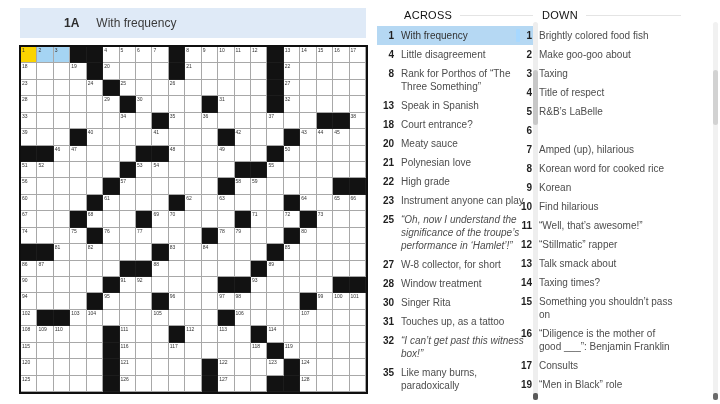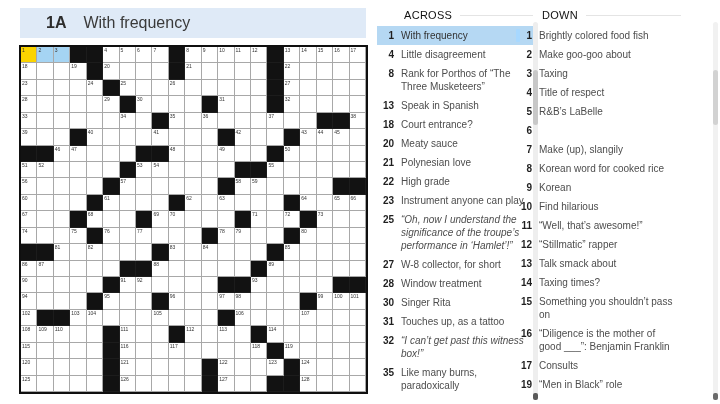--- a/index.html
+++ b/index.html
@@ -6,22 +6,22 @@
     --sel:#fbd400; --hl:#a5d4f3; --clue-hl:#b5d8f3; --bar-bg:#dfeaf7;
     --marker:#a7d8ff; --blk:#121212;
   }
   *{margin:0;padding:0;box-sizing:border-box;}
   html,body{background:#fff;}
   .app{position:relative;width:720px;height:404px;background:#fff;overflow:hidden;
        font-family:"Liberation Sans",sans-serif;}
 
   
   .clue-bar{position:absolute;left:20px;top:8px;width:346px;height:30px;
-    background:var(--bar-bg);display:flex;align-items:center;padding-left:26px;
-    font-size:16px;color:#3a3a3a;}
+    background:var(--bar-bg);display:flex;align-items:center;padding-left:44px;
+    font-size:12px;color:#3a3a3a;}
   .clue-bar .cnum{font-weight:bold;margin-right:17px;color:#2d2d2d;}
 
   
   .grid{position:absolute;left:19px;top:45px;width:349px;height:349px;
     border:2px solid #0f0f0f;background:#fff;display:grid;
     grid-template-columns:repeat(21,1fr);grid-template-rows:repeat(21,1fr);}
   .cell{position:relative;background:#fff;border-right:1px solid #a8a8a8;border-bottom:1px solid #a8a8a8;}
   .cell.black{background:var(--blk);border-color:#1c1c1c;}
   .cell.sel{background:var(--sel);}
   .cell.hl{background:var(--hl);}
@@ -770,21 +770,21 @@
         <div class="clue active">
           <span class="num">1</span>
           <span class="txt">With frequency</span>
         </div>
         <div class="clue">
           <span class="num">4</span>
           <span class="txt">Little disagreement</span>
         </div>
         <div class="clue">
           <span class="num">8</span>
-          <span class="txt">Rank for Porthos of “The Three Musketeers”</span>
+          <span class="txt">Rank for Porthos of “The Three Something”</span>
         </div>
         <div class="clue">
           <span class="num">13</span>
           <span class="txt">Speak in Spanish</span>
         </div>
         <div class="clue">
           <span class="num">18</span>
           <span class="txt">Court entrance?</span>
         </div>
         <div class="clue">
@@ -860,21 +860,21 @@
         </div>
         <div class="clue">
           <span class="num">5</span>
           <span class="txt">R&amp;B’s LaBelle</span>
         </div>
         <div class="clue">
           <span class="num">6</span>
         </div>
         <div class="clue">
           <span class="num">7</span>
-          <span class="txt">Make (up), slangily</span>
+          <span class="txt">Amped (up), hilarious</span>
         </div>
         <div class="clue">
           <span class="num">8</span>
           <span class="txt">Korean word for cooked rice</span>
         </div>
         <div class="clue">
           <span class="num">9</span>
           <span class="txt">Korean</span>
         </div>
         <div class="clue">

